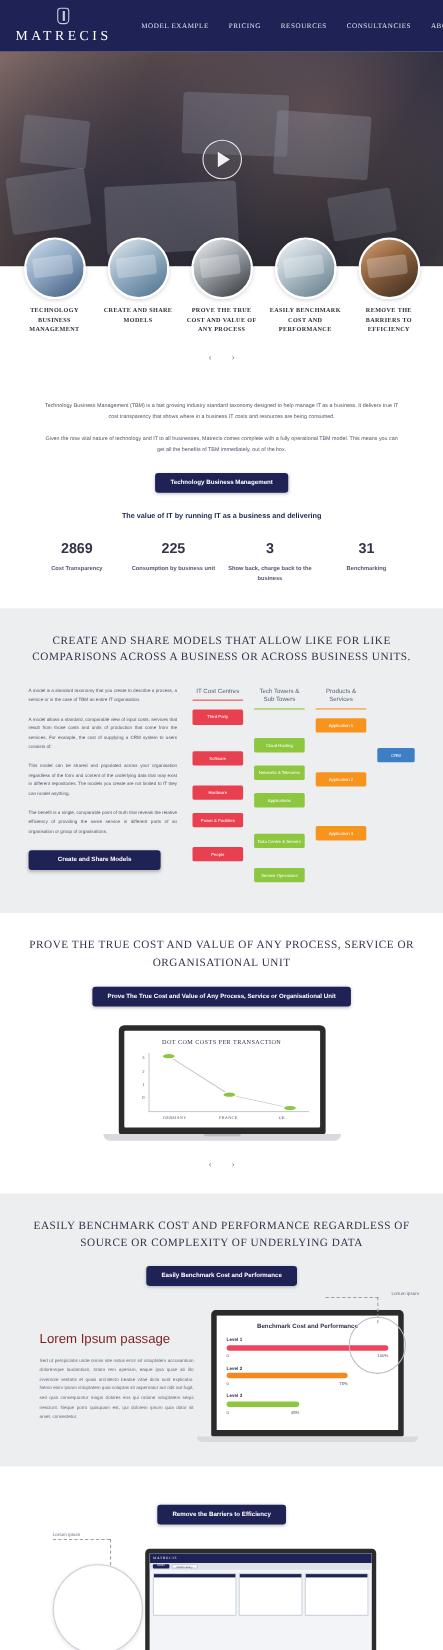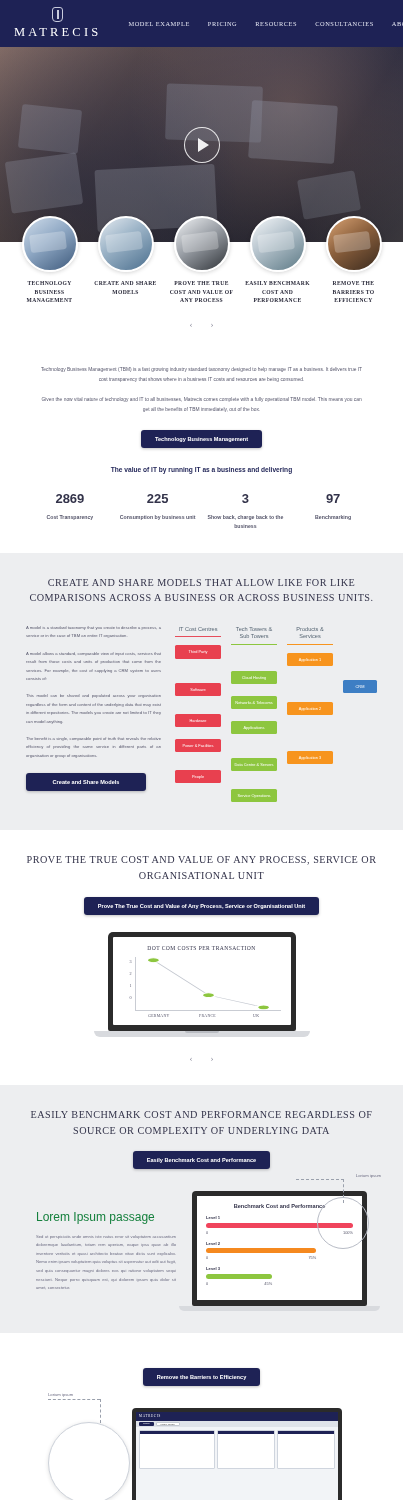--- a/index.html
+++ b/index.html
@@ -211,21 +211,21 @@
   .x-axis { display:flex; margin-left:12px; margin-top:3px; }
   .x-axis span {
     flex:1; text-align:center; font-size:3.9px; color:#55556a;
     letter-spacing:.25px; text-transform:uppercase; font-family:"Liberation Serif",serif;
   }
 
   
   .bench-row { display:flex; gap:12px; align-items:center; margin-top:22px; }
   .bench-left { width:150px; padding-left:10px; }
   .lorem-head {
-    font-size:12px; color:#15803d; font-weight:400; margin-bottom:9px;
+    font-size:12px; color:#7f1d1d; font-weight:400; margin-bottom:9px;
     font-family:"Liberation Sans", sans-serif;
   }
   .bench-left p { font-size:4.2px; line-height:2.05; color:#6a6a80; text-align:justify; }
   .bench-right { flex:1; position:relative; }
   .bench-laptop { width:175px; margin-left:4px; }
   .bl-screen { background:#2b2b2b; border-radius:4px 4px 2px 2px; padding:5px 5px 6px; }
   .bl-inner { background:#ffffff; padding:7px 9px 8px; }
   .bl-base { height:5px; background:#d8dade; border-radius:0 0 6px 6px; margin:0 -13px; }
   .bench-chart-title {
     font-size:5.6px; font-weight:700; color:#33334a; text-align:center; margin-bottom:6px;
@@ -357,21 +357,21 @@
       </div>
       <div class="stat">
         <div class="stat-num">225</div>
         <div class="stat-label">Consumption by business unit</div>
       </div>
       <div class="stat">
         <div class="stat-num">3</div>
         <div class="stat-label">Show back, charge back to the business</div>
       </div>
       <div class="stat">
-        <div class="stat-num">97</div>
+        <div class="stat-num">31</div>
         <div class="stat-label">Benchmarking</div>
       </div>
     </div>
   </div>
 
   <div class="section grey">
     <div class="sec-title">Create and share models that allow like for like comparisons across a business or across business units.</div>
     <div class="two-col">
       <div class="col-text">
         <p>A model is a standard taxonomy that you create to describe a process, a service or in the case of TBM an entire IT organisation.</p>

